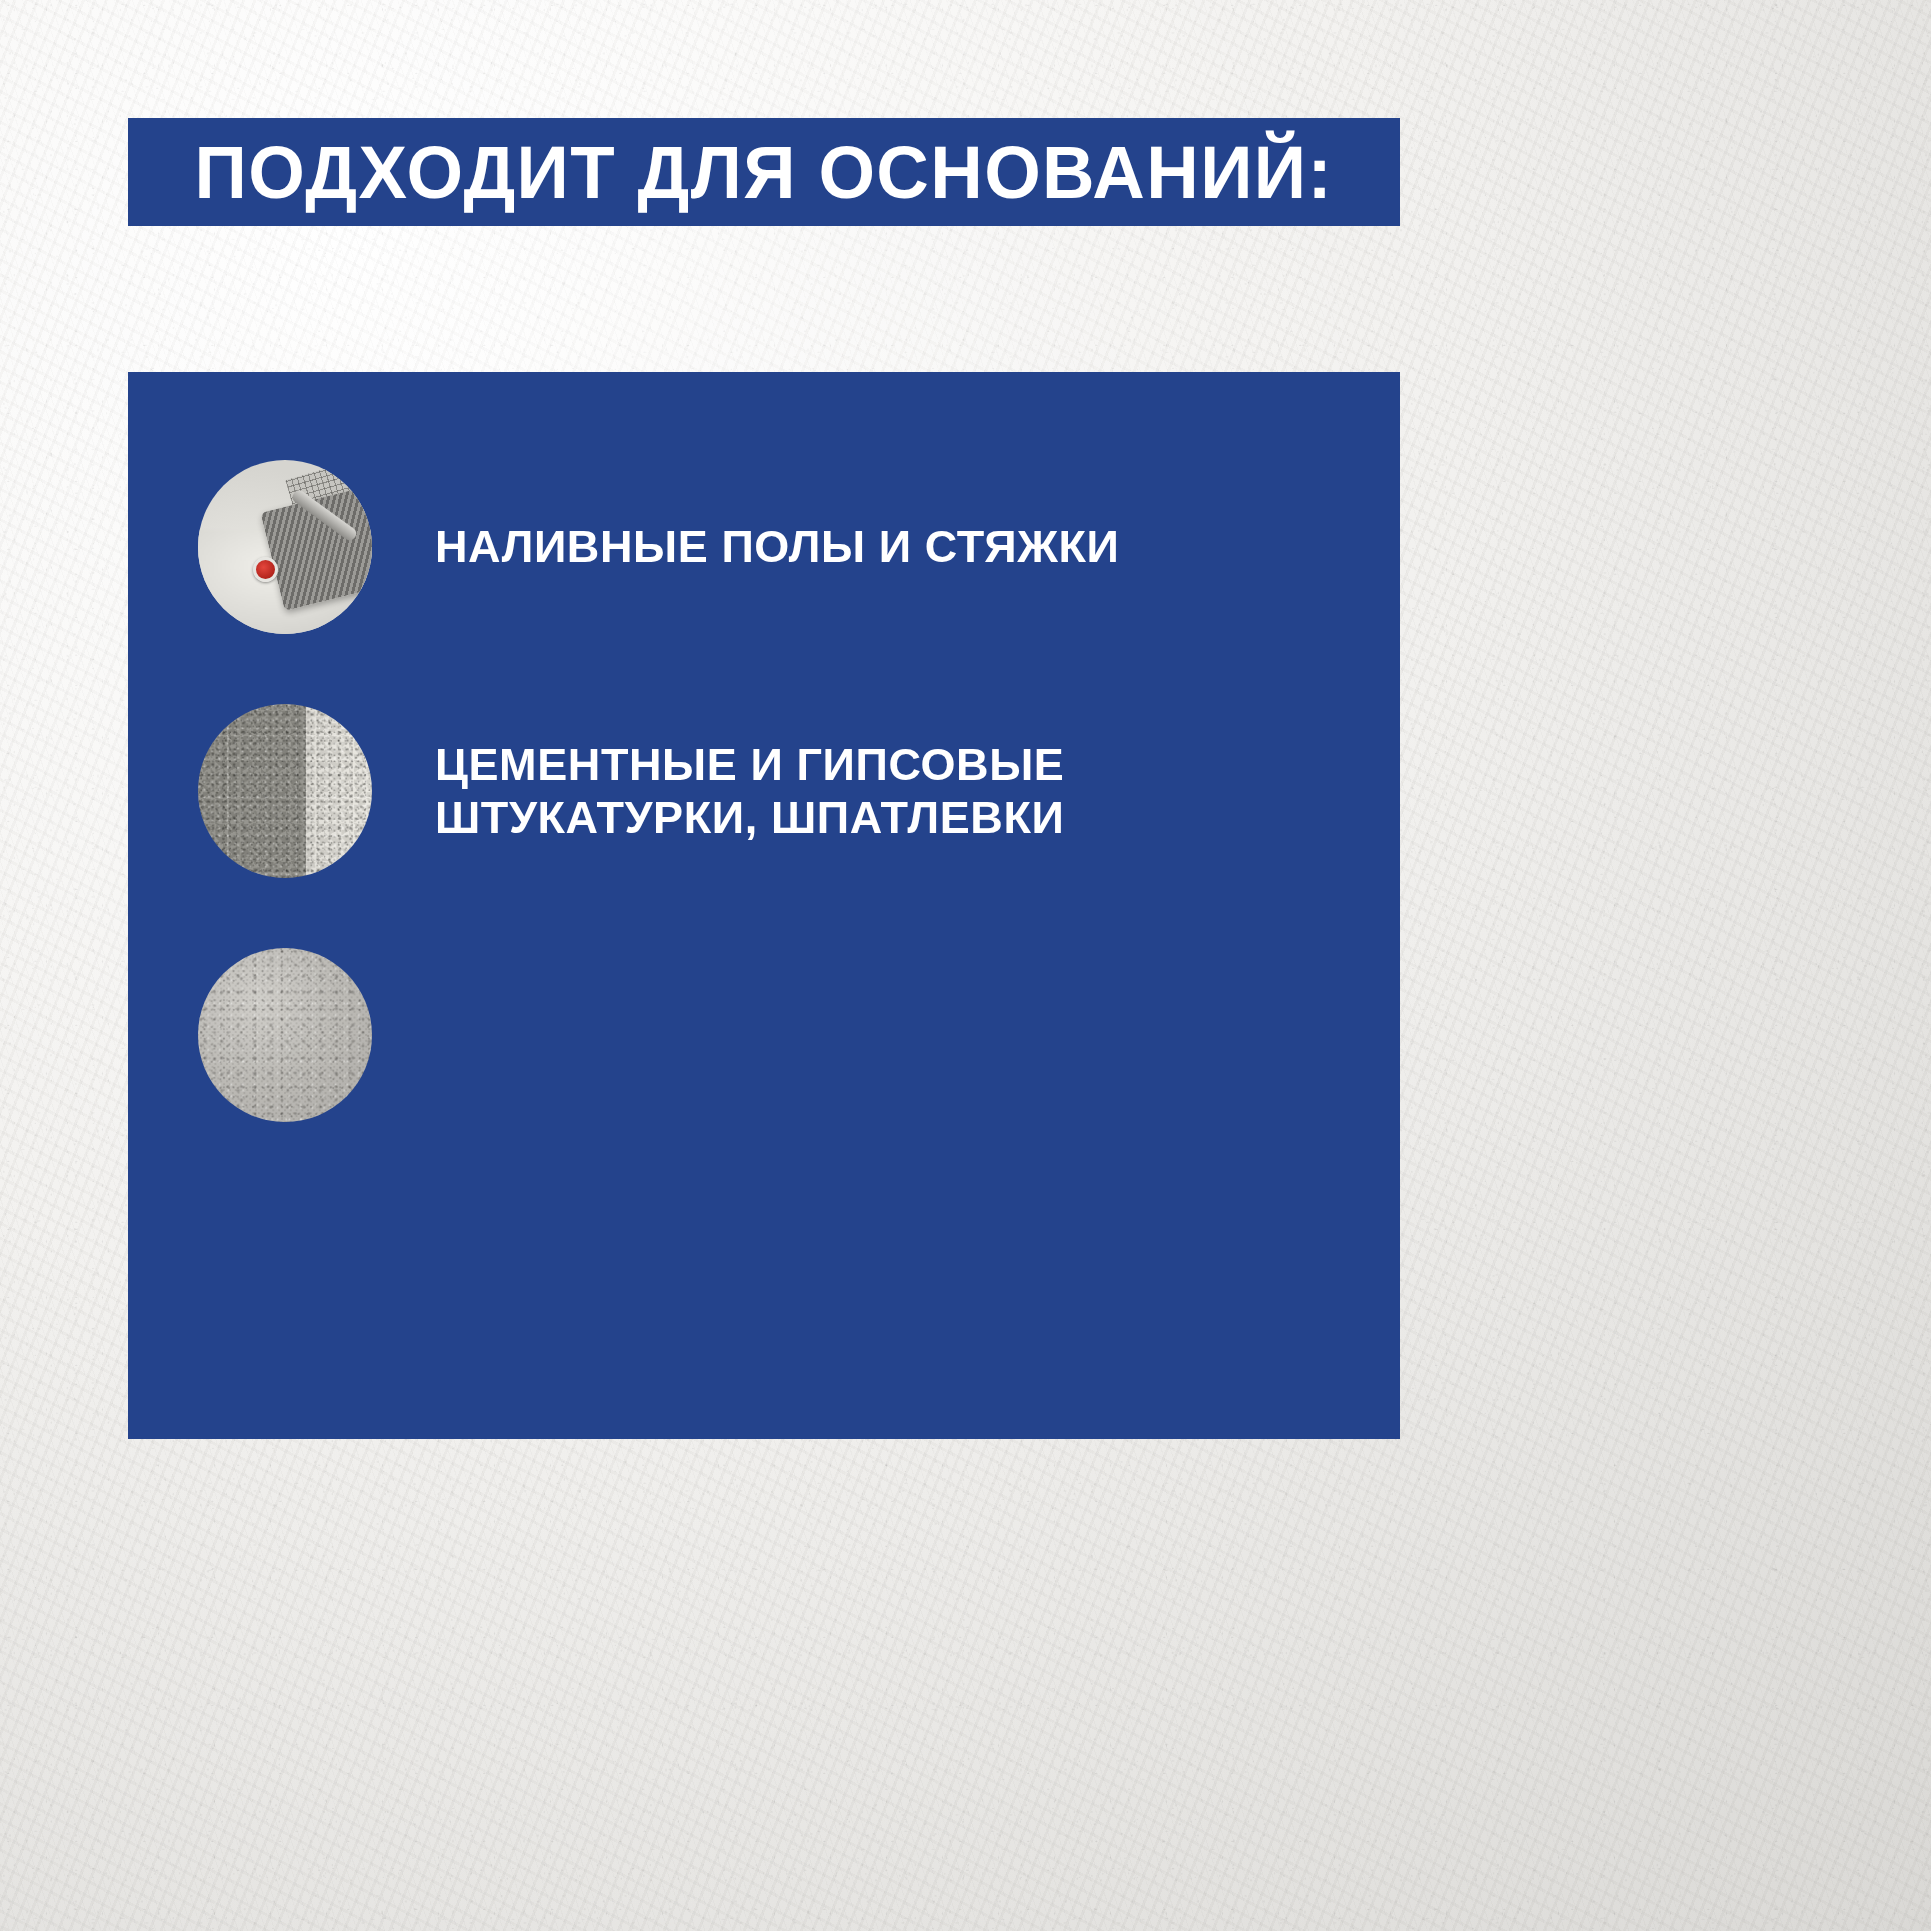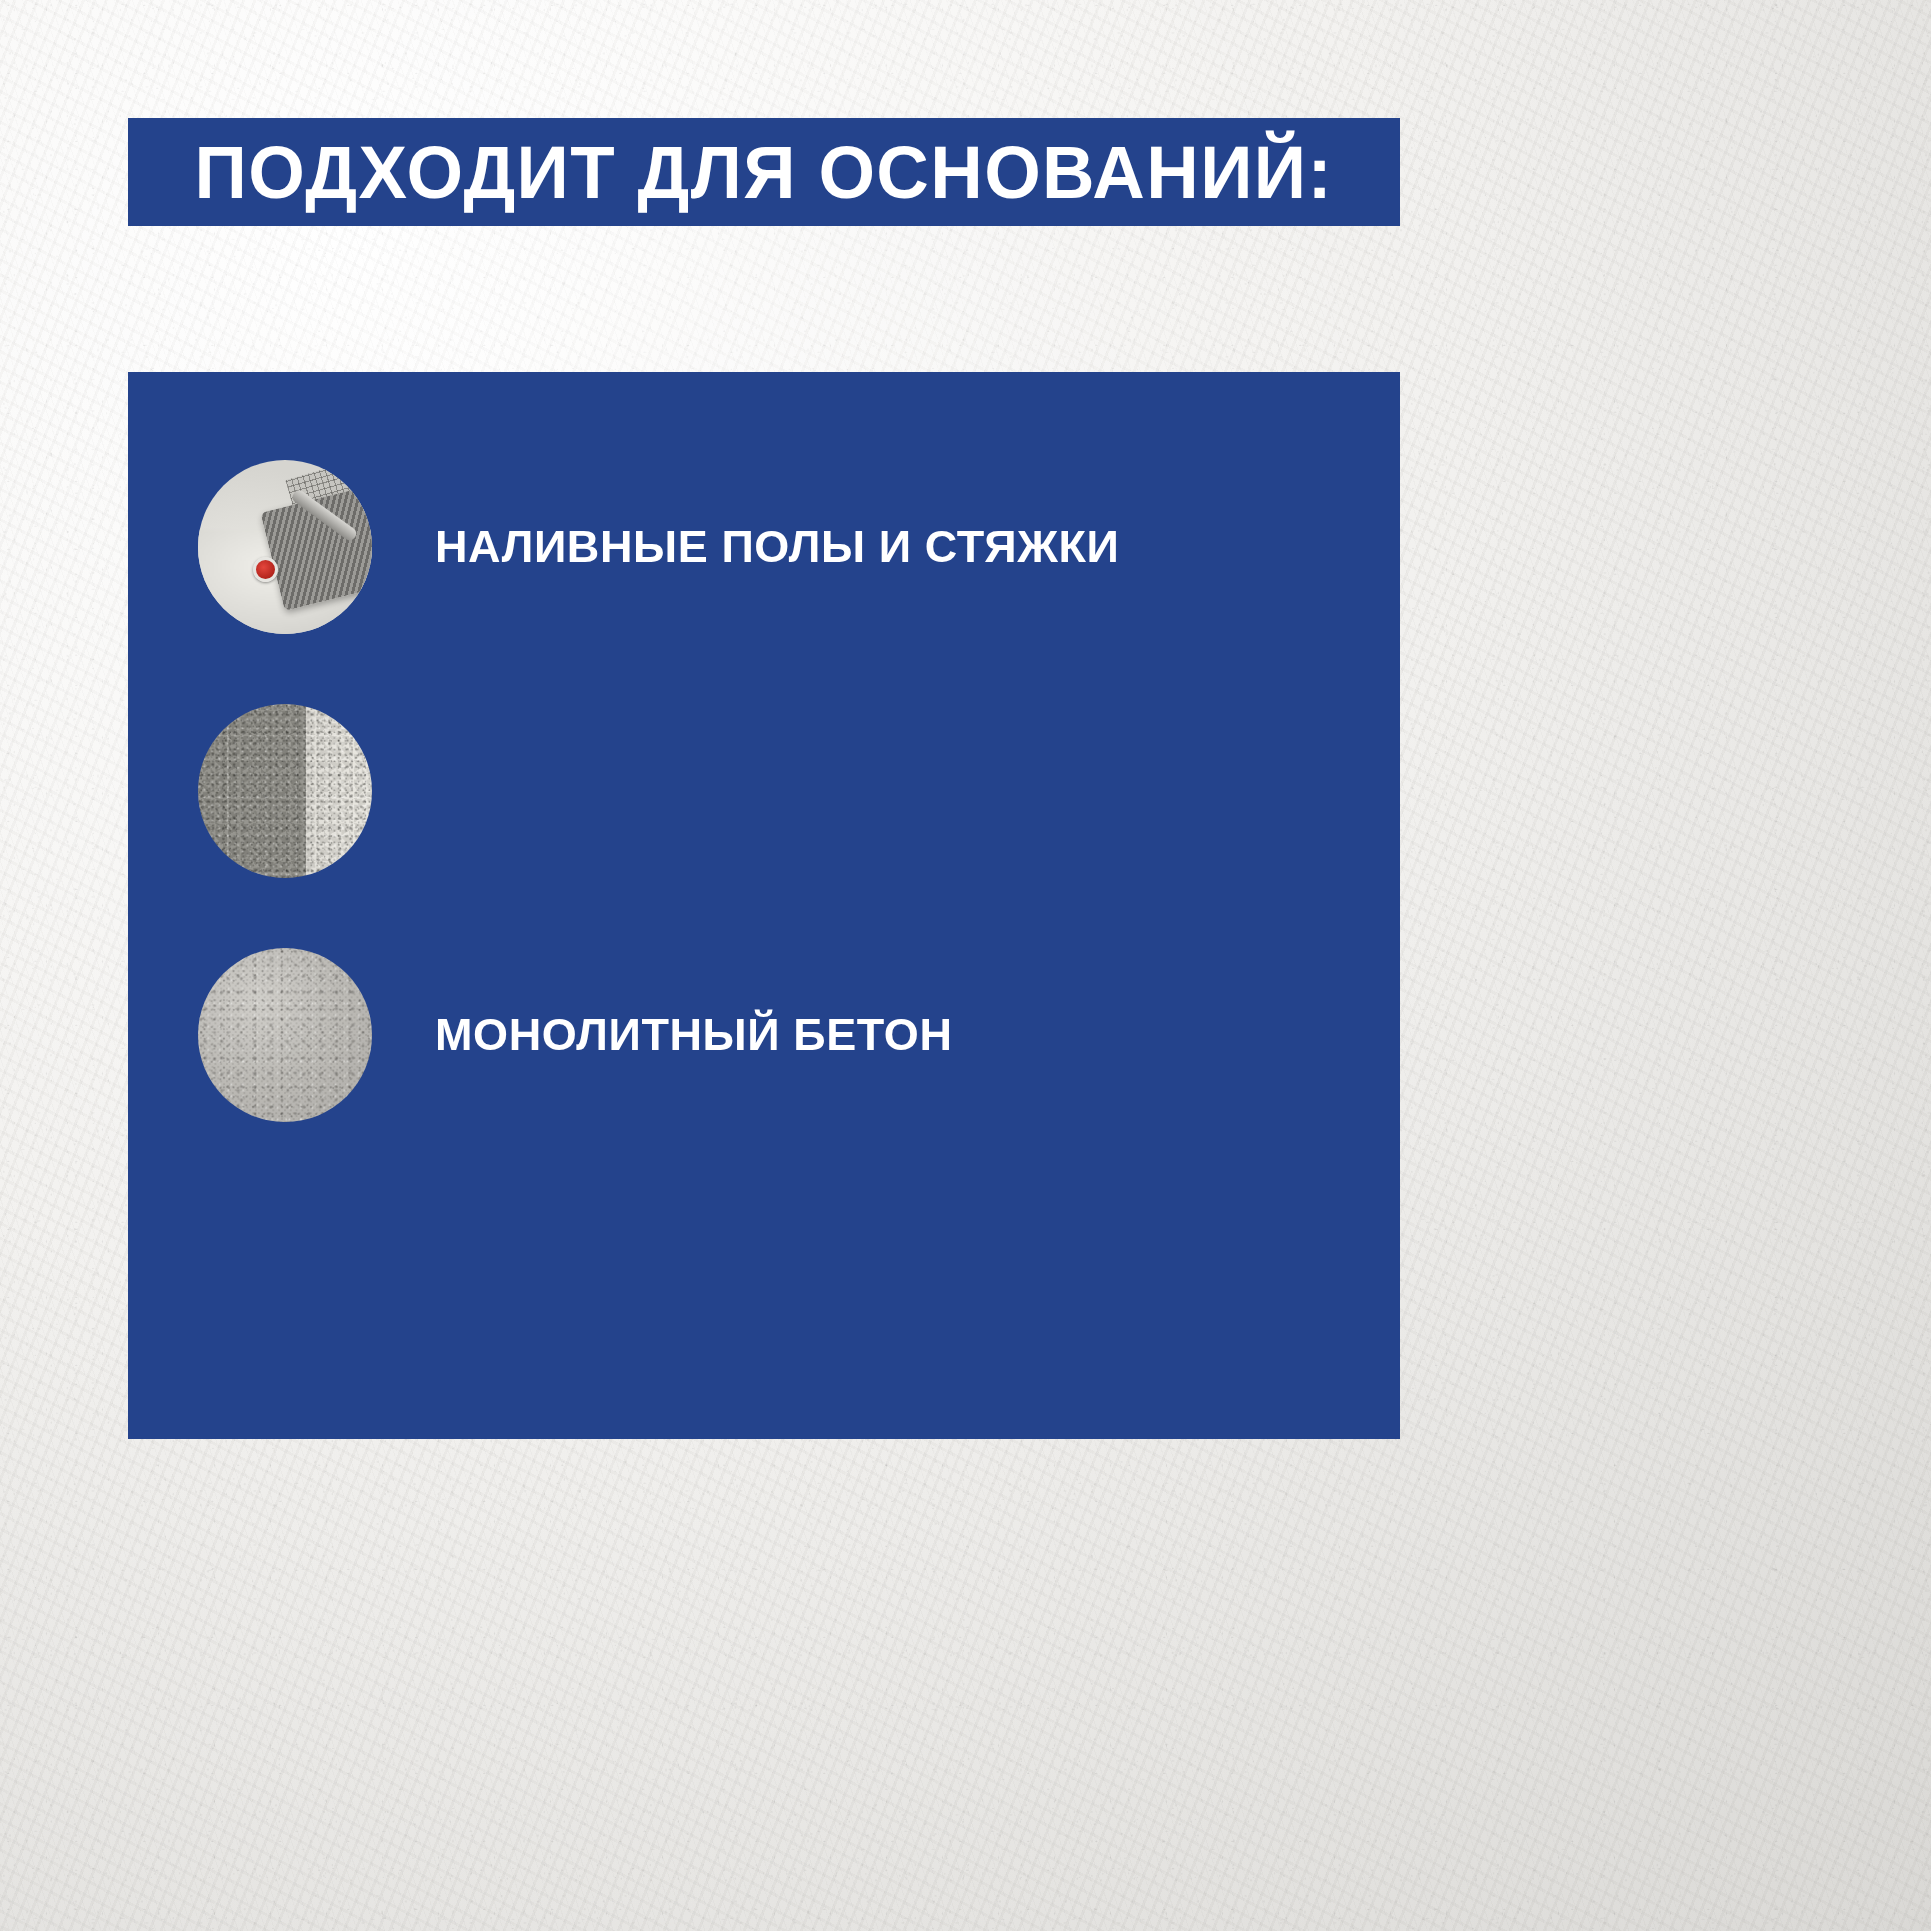--- a/index.html
+++ b/index.html
@@ -250,26 +250,27 @@
         <div class="roller-cap"></div>
       </div>
       <div class="row-label">НАЛИВНЫЕ ПОЛЫ И СТЯЖКИ</div>
     </div>
 
     <div class="row">
       <div class="thumb t-plaster">
         <div class="grain"></div>
         <div class="grain2"></div>
       </div>
+      <div class="row-label">ЦЕМЕНТНЫЕ И ГИПСОВЫЕ
+ШТУКАТУРКИ, ШПАТЛЕВКИ</div>
     </div>
 
     <div class="row">
       <div class="thumb t-concrete">
         <div class="grain"></div>
         <div class="grain2"></div>
       </div>
-      <div class="row-label">МОНОЛИТНЫЙ БЕТОН</div>
     </div>
 
 
   </div>
 </div>
 
 
 </body></html>

